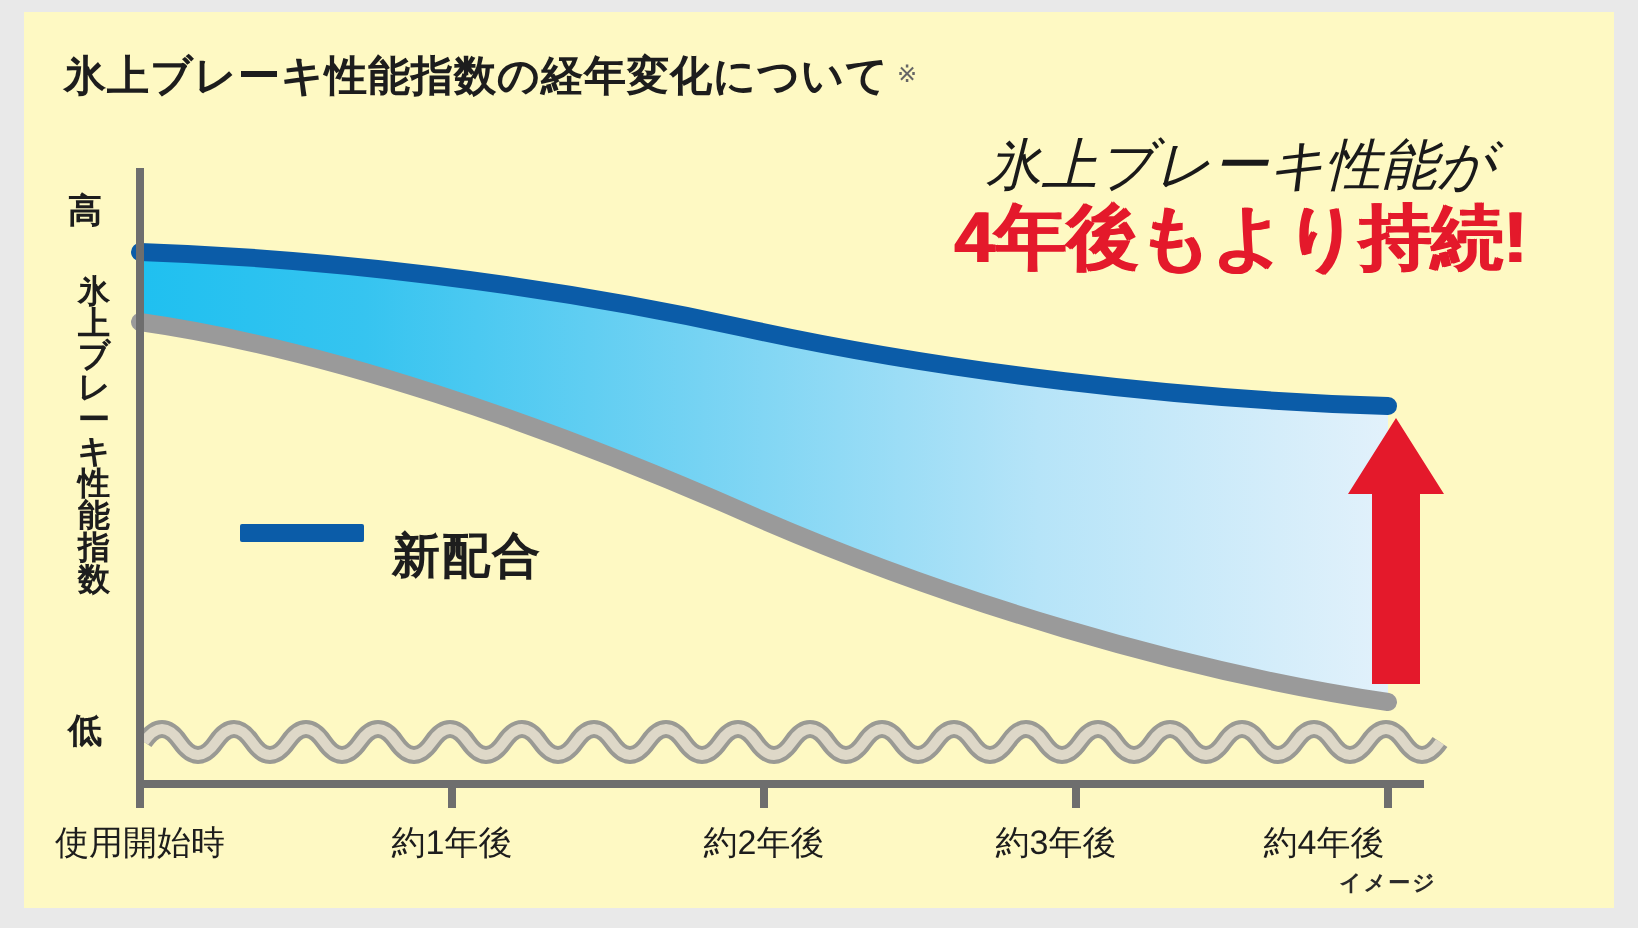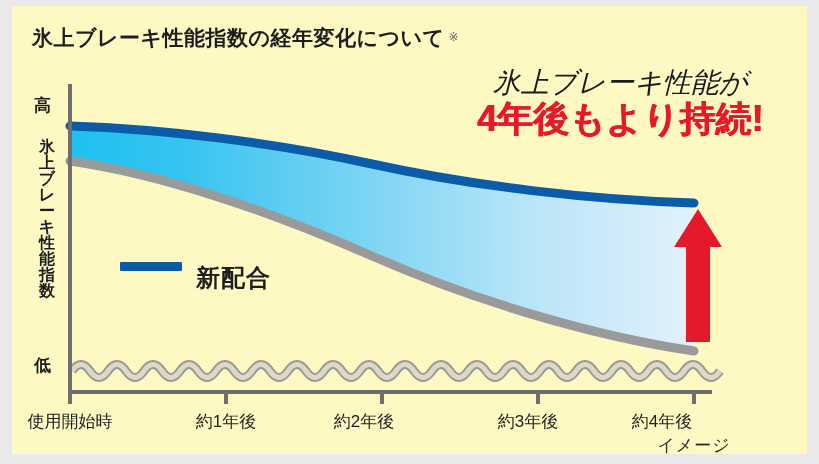--- a/index.html
+++ b/index.html
@@ -105,22 +105,22 @@
     top: 404px;
     font-size: 17px;
     font-weight: normal;
     color: #1d1d1d;
     transform: translateX(-50%);
     white-space: nowrap;
   }
   #x-note {
     position: absolute;
     top: 428px;
-    font-size: 17px;
-    font-weight: normal;
+    font-size: 11px;
+    font-weight: bold;
     color: #2a2a2a;
     transform: translateX(-50%);
     letter-spacing: 1px;
     white-space: nowrap;
   }
 
   
   #legend {
     position: absolute;
     left: 108px;
@@ -252,21 +252,21 @@
     <span>キ</span>
     <span>性</span>
     <span>能</span>
     <span>指</span>
     <span>数</span>
   </div>
   <div class="axis-cap" id="y-low">低</div>
 
   <div class="x-tick-label" style="left:58px;">使用開始時</div>
   <div class="x-tick-label" style="left:214px;">約1年後</div>
-  <div class="x-tick-label" style="left:352px;">約2年後</div>
+  <div class="x-tick-label" style="left:370px;">約2年後</div>
   <div class="x-tick-label" style="left:516px;">約3年後</div>
   <div class="x-tick-label" style="left:650px;">約4年後</div>
   <div id="x-note" style="left:682px;">イメージ</div>
 
   <div id="legend">
     <div class="legend-row">
       <span class="legend-swatch" style="background:#0b5ca8;"></span>
       <span class="legend-label">新配合</span>
     </div>
   </div>

